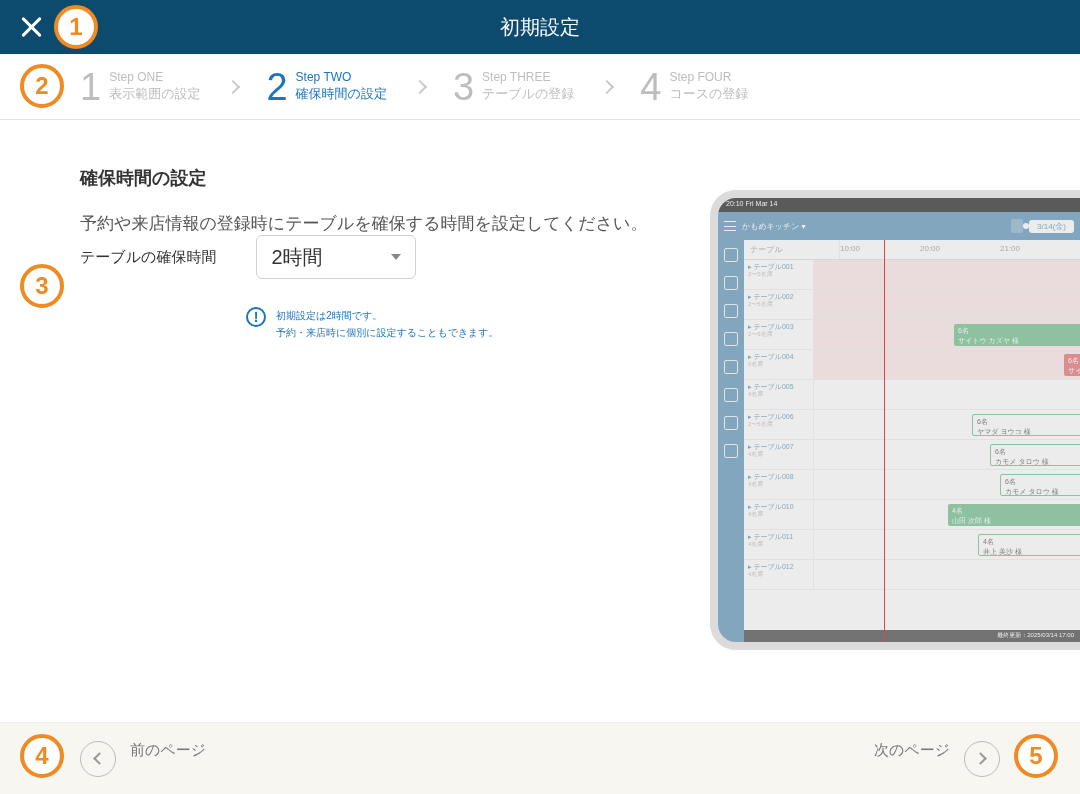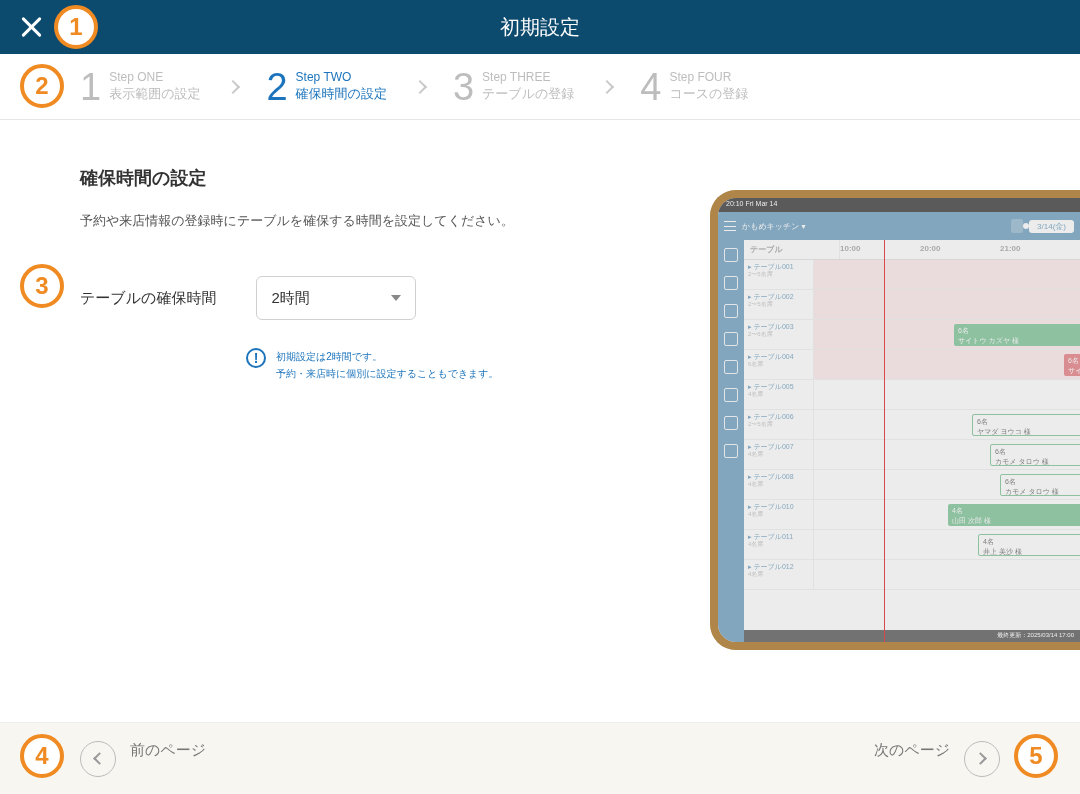--- a/index.html
+++ b/index.html
@@ -47,29 +47,29 @@
     margin: 0 28px 0 28px;
     width: 10px; height: 10px;
     border-top: 2px solid #c9c9c9;
     border-right: 2px solid #c9c9c9;
     transform: rotate(45deg);
   }
 
   
   .content { position: relative; padding: 46px 0 0 80px; }
   .h2 { font-size: 18px; font-weight: 600; color: #333; margin-bottom: 22px; }
-  .desc { font-size: 13px; color: #555; margin-bottom: 46px; }
+  .desc { font-size: 17px; color: #555; }
 
   .row { display: flex; align-items: center; gap: 40px; margin-bottom: 28px; }
   .label { font-size: 15px; color: #333; text-align: center; }
   .select {
     width: 160px; height: 44px;
     border: 1px solid #d0d0d0; border-radius: 6px;
     display: flex; align-items: center; justify-content: space-between;
-    padding: 0 14px; font-size: 15px; color: #333; cursor: pointer;
+    padding: 0 14px; font-size: 20px; color: #333; cursor: pointer;
     background: #fff;
   }
   .select .caret {
     width: 0; height: 0;
     border-left: 5px solid transparent;
     border-right: 5px solid transparent;
     border-top: 6px solid #888;
   }
 
   .info { display: flex; align-items: flex-start; gap: 10px; margin-left: 166px; }
@@ -80,21 +80,21 @@
     flex-shrink: 0;
   }
   .info .txt { color: #1c74bc; font-size: 10px; line-height: 1.7; }
 
   
   .preview {
     position: absolute;
     right: 0; top: 70px;
     width: 370px; height: 460px;
     border-radius: 26px 0 0 26px;
-    background: #a16207;
+    background: #e5e5e5;
     padding: 8px 0 8px 8px;
     overflow: hidden;
   }
   .preview .screen {
     width: 100%; height: 100%;
     background: #f4f4f4;
     border-radius: 18px 0 0 18px;
     overflow: hidden;
     font-size: 9px;
     color: #666;
@@ -257,21 +257,21 @@
           <div class="ic"></div>
           <div class="ic"></div>
           <div class="ic"></div>
           <div class="ic"></div>
           <div class="ic"></div>
           <div class="ic"></div>
           <div class="ic"></div>
           <div class="ic"></div>
         </div>
         <div class="pv-grid">
-          <div class="pv-head" style="position:sticky;font-weight:bold;">
+          <div class="pv-head" style="position:sticky;">
             <div class="col1">テーブル</div>
             <div class="tcol">10:00</div>
             <div class="tcol">20:00</div>
             <div class="tcol">21:00</div>
           </div>
           <div id="pv-rows">
               <div class="pv-row busy">
                 <div class="rlabel">
                   <div class="tname">▸ テーブル001</div>
                   <div class="tcap">2〜5名席</div>

